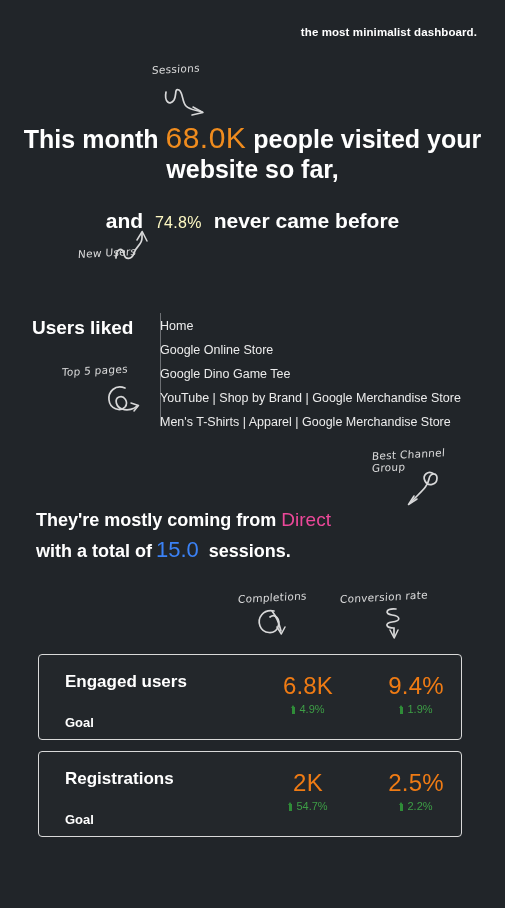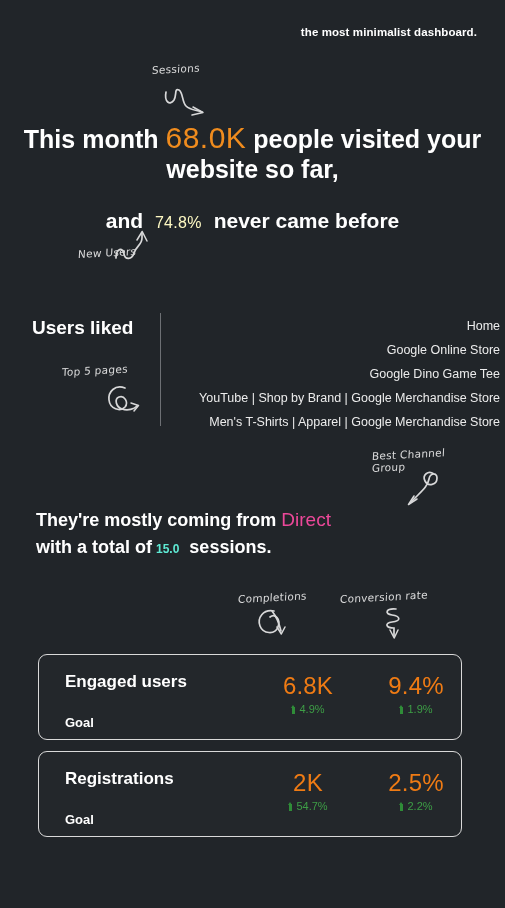--- a/index.html
+++ b/index.html
@@ -116,24 +116,23 @@
   .liked-divider {
     position: absolute;
     left: 160px;
     top: 313px;
     width: 1px;
     height: 113px;
     background: #6d7074;
   }
   .liked-list {
     position: absolute;
-    left: 180px;
+    left: 160px;
     top: 314px;
     width: 320px;
-    text-align: right;
   }
   .liked-list li {
     list-style: none;
     font-size: 12.5px;
     color: #ececec;
     line-height: 24px;
     white-space: nowrap;
   }
 
   
@@ -146,34 +145,34 @@
     color: #ffffff;
     line-height: 1.48;
   }
   .channel .accent {
     color: #ec4899;
     font-weight: normal;
     font-size: 19px;
     padding-left: 5px;
   }
   .channel .accent-num {
-    color: #5eead4;
-    font-weight: bold;
-    font-size: 12px;
+    color: #3b82f6;
+    font-weight: normal;
+    font-size: 22px;
     padding: 0 10px 0 4px;
   }
 
   
   .card {
     position: absolute;
     left: 38px;
     width: 424px;
     height: 86px;
     border: 1px solid #d9d9d9;
-    border-radius: 9px;
+    border-radius: 4px;
     background: #23272b;
   }
   #card-engaged { top: 654px; }
   #card-registrations { top: 751px; }
 
   .card-label {
     position: absolute;
     left: 26px;
     top: 17px;
     font-size: 17px;

